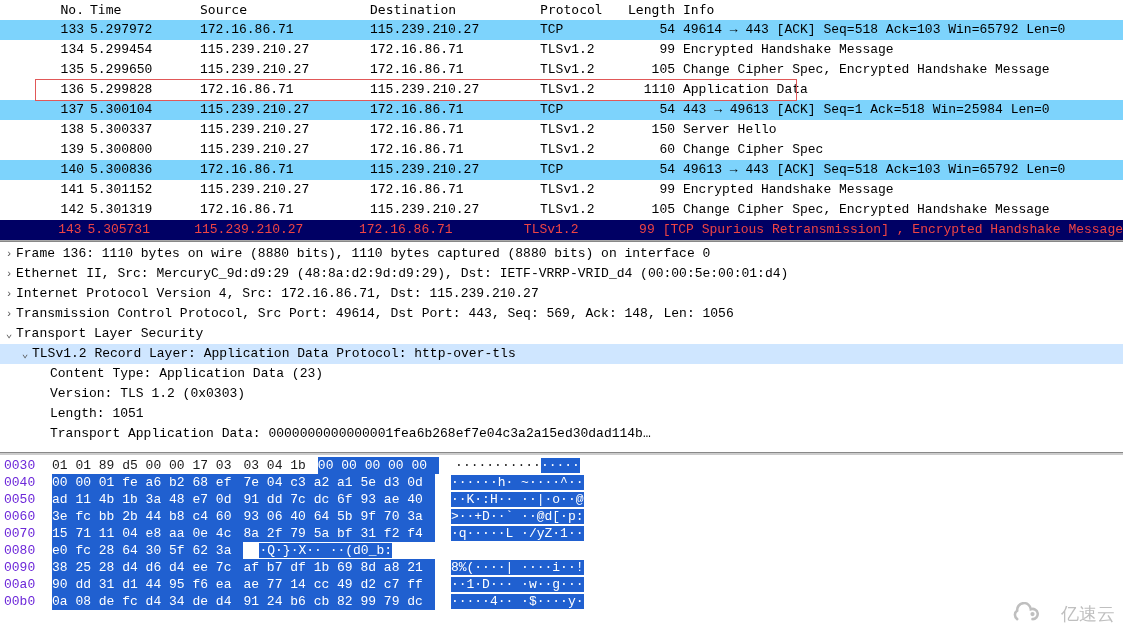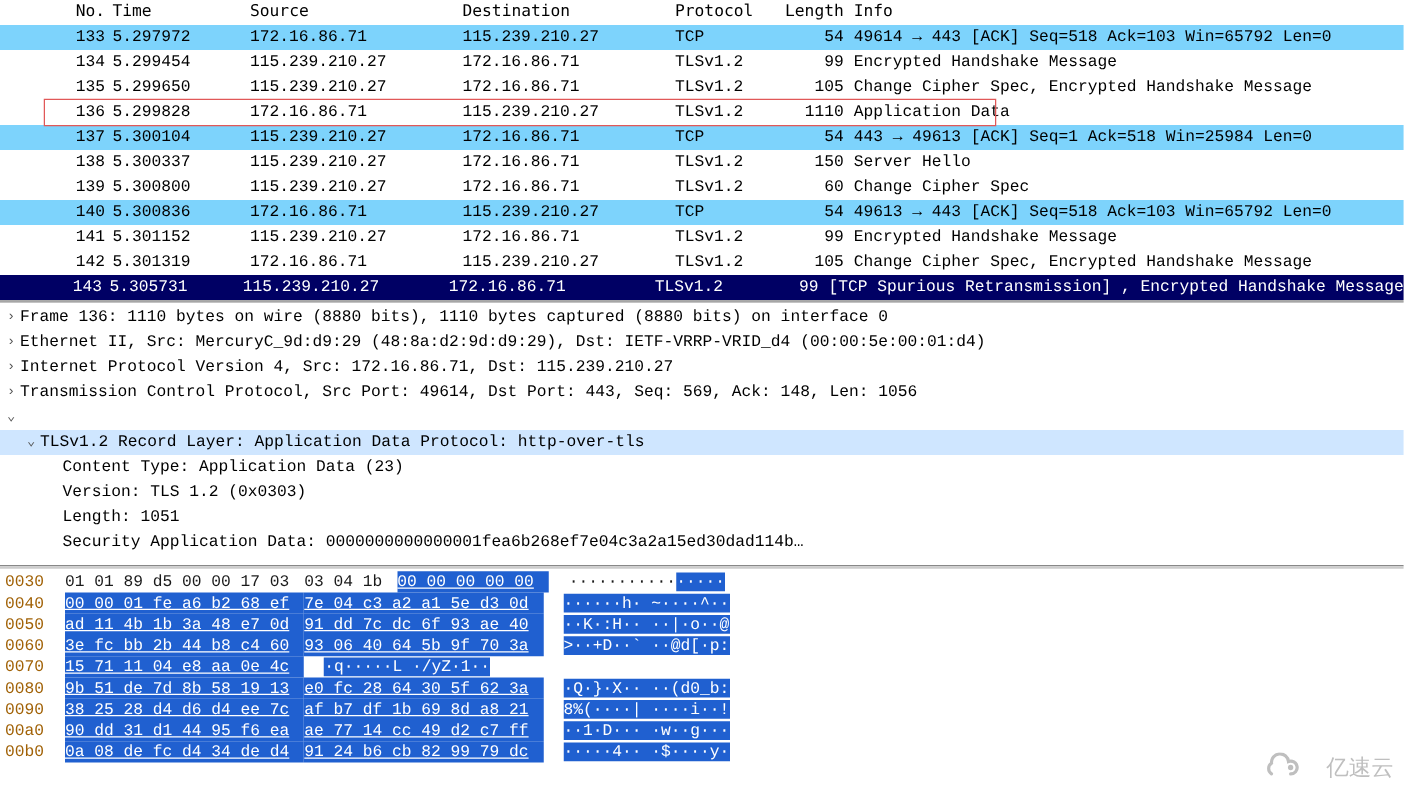--- a/index.html
+++ b/index.html
@@ -29,21 +29,21 @@
   }
   .col-no   { width:80px;  padding-left:4px; text-align:right; padding-right:6px;}
   .col-time { width:110px;}
   .col-src  { width:170px;}
   .col-dst  { width:170px;}
   .col-proto{ width:80px;}
   .col-len  { width:55px; text-align:right; padding-right:4px;}
   .col-info { flex:1; padding-left:4px;}
   .tcp-row {background:#7dd3fc;}
   .tls-row {background:#ffffff;}
-  .selected-row {background:#000064; color:#ffffff;}
+  .selected-row {background:#000064; color:#ef4444;}
   .highlight-box {
     position:absolute; left:35px; top:79px; width:760px; height:20px;
     border:1px solid #e15858; pointer-events:none;
   }
   .divider {height:2px; background:#ccc;}
   
   .details-pane {
     padding:2px 0 8px 0;
     border-top:1px solid #888;
     border-bottom:1px solid #888;
@@ -57,24 +57,24 @@
   .indent3 {padding-left:50px;}
   .detail-highlight {background:#cfe6ff;}
   
   .hex-pane {
     padding-top:2px;
     font-family:"Courier New", monospace;
     font-size:13px;
     color:#1a1a1a;
   }
   .hex-row {display:flex; height:17px; line-height:17px;}
-  .hex-off {width:48px; padding-left:4px; color:#a16207;}
+  .hex-off {width:48px; padding-left:4px; color:#6d28d9;}
   .hex-bytes {display:flex;}
   .hex-grp {padding-right:12px;}
-  .hex-sel {background:#2060d0; color:#fff;text-decoration:underline;}
+  .hex-sel {background:#2060d0; color:#fff;}
   .hex-ascii {padding-left:16px;}
   .asc-sel {background:#2060d0; color:#fff;}
   .watermark {
     position:absolute; right:8px; bottom:8px;
     font-family: sans-serif; font-size:18px; color:#bfbfbf;
     display:flex; align-items:center; gap:20px;
   }
   .watermark svg {width:34px; height:24px; fill:none; stroke:#bfbfbf; stroke-width:3;}
 </style>
 </head>
@@ -206,36 +206,37 @@
   <div class="detail-line indent0">
     <span class="exp">›</span>
     <span>Internet Protocol Version 4, Src: 172.16.86.71, Dst: 115.239.210.27</span>
   </div>
   <div class="detail-line indent0">
     <span class="exp">›</span>
     <span>Transmission Control Protocol, Src Port: 49614, Dst Port: 443, Seq: 569, Ack: 148, Len: 1056</span>
   </div>
   <div class="detail-line indent0">
     <span class="exp">⌄</span>
+    <span>Transport Layer Security</span>
   </div>
   <div class="detail-line indent1 detail-highlight">
     <span class="exp">⌄</span>
     <span>TLSv1.2 Record Layer: Application Data Protocol: http-over-tls</span>
   </div>
   <div class="detail-line indent3">
     <span>Content Type: Application Data (23)</span>
   </div>
   <div class="detail-line indent3">
     <span>Version: TLS 1.2 (0x0303)</span>
   </div>
   <div class="detail-line indent3">
     <span>Length: 1051</span>
   </div>
   <div class="detail-line indent3">
-    <span>Security Application Data: 0000000000000001fea6b268ef7e04c3a2a15ed30dad114b…</span>
+    <span>Transport Application Data: 0000000000000001fea6b268ef7e04c3a2a15ed30dad114b…</span>
   </div>
 </div>
 
 <div class="divider"></div>
 
 <div class="hex-pane" id="hex-rows">
     <div class="hex-row">
       <div class="hex-off">0030</div>
       <div class="hex-bytes">
         <span class="hex-grp">01 01 89 d5 00 00 17 03</span>
@@ -265,27 +266,27 @@
       <div class="hex-bytes">
         <span class="hex-grp hex-sel">3e fc bb 2b 44 b8 c4 60</span>
         <span class="hex-grp hex-sel">93 06 40 64 5b 9f 70 3a</span>
       </div>
       <div class="hex-ascii"><span class="asc-sel">&gt;··+D··` ··@d[·p:</span></div>
     </div>
     <div class="hex-row">
       <div class="hex-off">0070</div>
       <div class="hex-bytes">
         <span class="hex-grp hex-sel">15 71 11 04 e8 aa 0e 4c</span>
+        <span class="hex-grp hex-sel">8a 2f 79 5a bf 31 f2 f4</span>
       </div>
       <div class="hex-ascii"><span class="asc-sel">·q·····L ·/yZ·1··</span></div>
     </div>
     <div class="hex-row">
       <div class="hex-off">0080</div>
       <div class="hex-bytes">
-        <span class="hex-grp hex-sel">9b 51 de 7d 8b 58 19 13</span>
         <span class="hex-grp hex-sel">e0 fc 28 64 30 5f 62 3a</span>
       </div>
       <div class="hex-ascii"><span class="asc-sel">·Q·}·X·· ··(d0_b:</span></div>
     </div>
     <div class="hex-row">
       <div class="hex-off">0090</div>
       <div class="hex-bytes">
         <span class="hex-grp hex-sel">38 25 28 d4 d6 d4 ee 7c</span>
         <span class="hex-grp hex-sel">af b7 df 1b 69 8d a8 21</span>
       </div>

